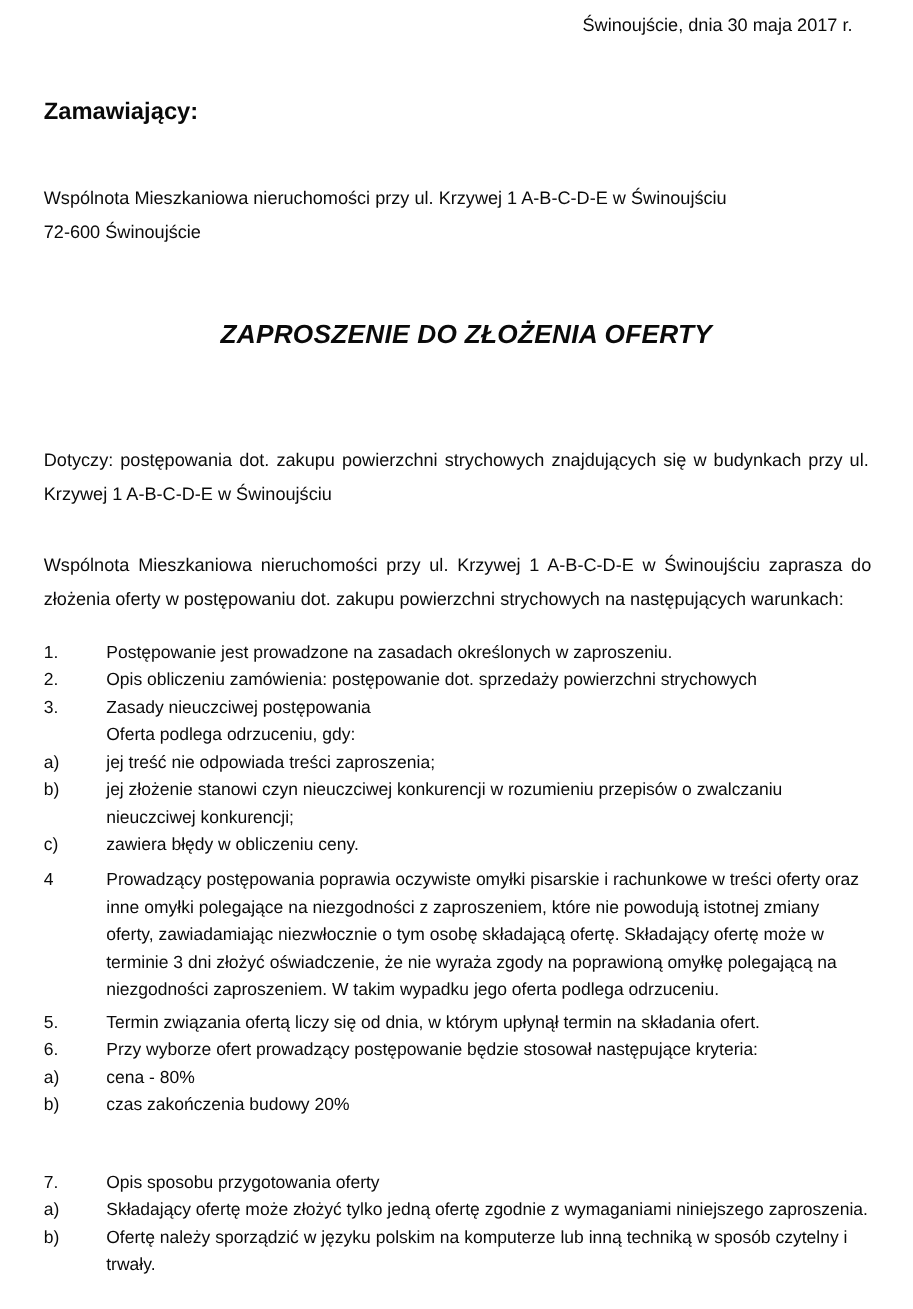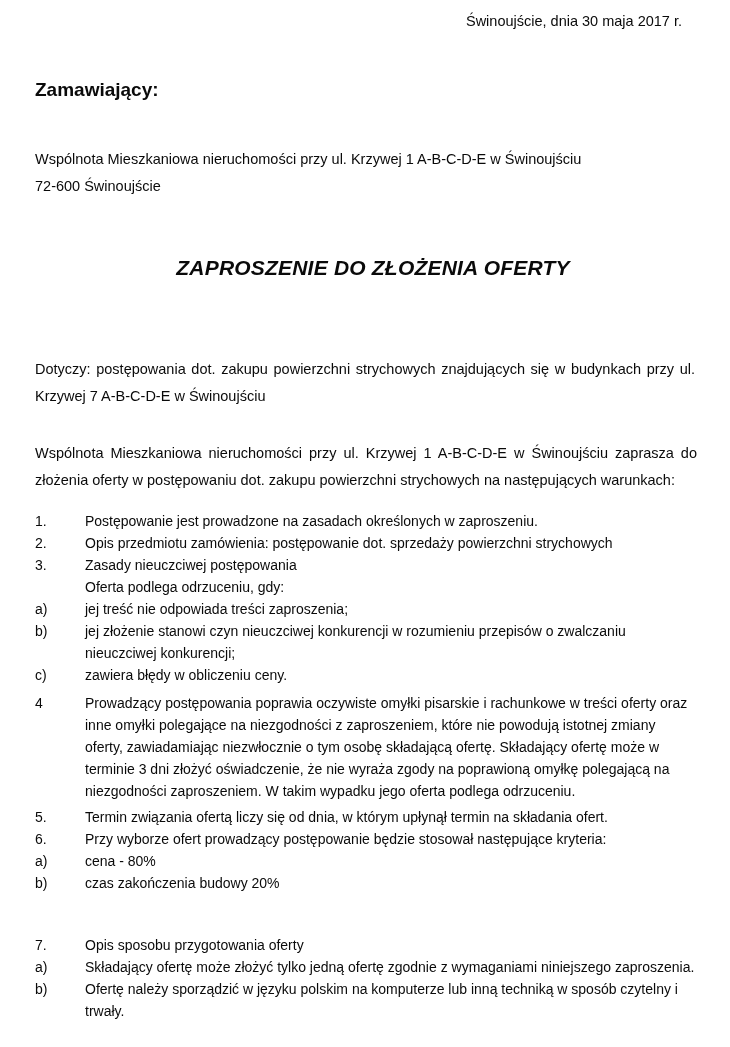--- a/index.html
+++ b/index.html
@@ -99,34 +99,34 @@
 
   <div class="orderer-label">Zamawiający:</div>
 
   <div class="orderer-block">
     <div>Wspólnota Mieszkaniowa nieruchomości przy ul. Krzywej 1 A-B-C-D-E w Świnoujściu</div>
     <div>72-600 Świnoujście</div>
   </div>
 
   <h1 class="doc-title">ZAPROSZENIE DO ZŁOŻENIA OFERTY</h1>
 
-  <div class="subject-line">Dotyczy: postępowania dot. zakupu powierzchni strychowych znajdujących się w budynkach przy ul. Krzywej 7 A-B-C-D-E w Świnoujściu</div>
+  <div class="subject-line">Dotyczy: postępowania dot. zakupu powierzchni strychowych znajdujących się w budynkach przy ul. Krzywej 1 A-B-C-D-E w Świnoujściu</div>
 
   <div class="main-body">
     <p class="intro-paragraph">Wspólnota Mieszkaniowa nieruchomości przy ul. Krzywej 1 A-B-C-D-E w Świnoujściu zaprasza do złożenia oferty w postępowaniu dot. zakupu powierzchni strychowych na następujących warunkach:</p>
 
     <div class="conditions-list" id="conditions-list">
   <div class="item">
     <span class="marker">1.</span>
     <span class="text">Postępowanie jest prowadzone na zasadach określonych w zaproszeniu.</span>
   </div>
 
   <div class="item">
     <span class="marker">2.</span>
-    <span class="text">Opis przedmiotu zamówienia: postępowanie dot. sprzedaży powierzchni strychowych</span>
+    <span class="text">Opis obliczeniu zamówienia: postępowanie dot. sprzedaży powierzchni strychowych</span>
   </div>
 
   <div class="item">
     <span class="marker">3.</span>
     <span class="text">Zasady nieuczciwej postępowania</span>
   </div>
 
   <div class="item">
     <span class="marker"></span>
     <span class="text">Oferta podlega odrzuceniu, gdy:</span>

